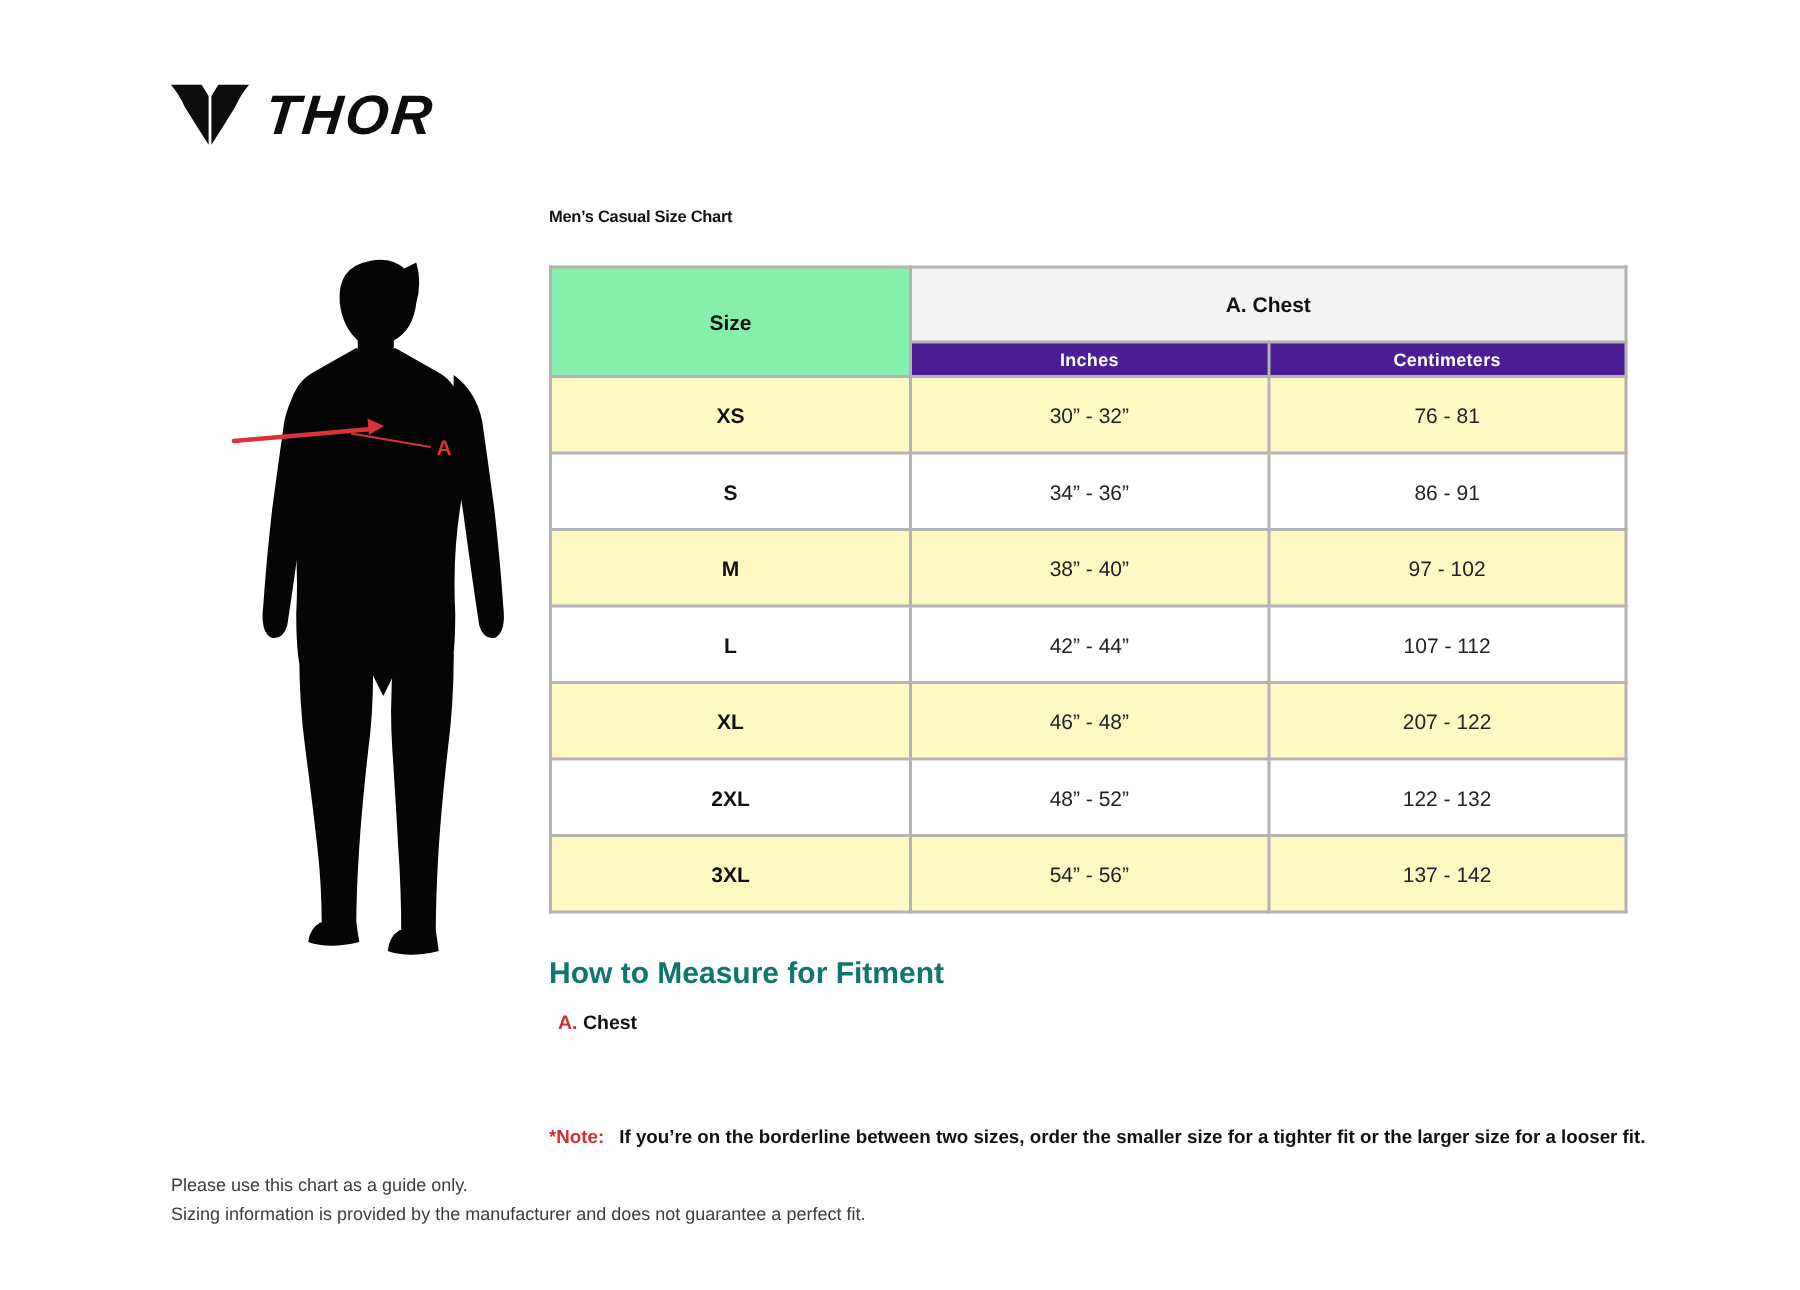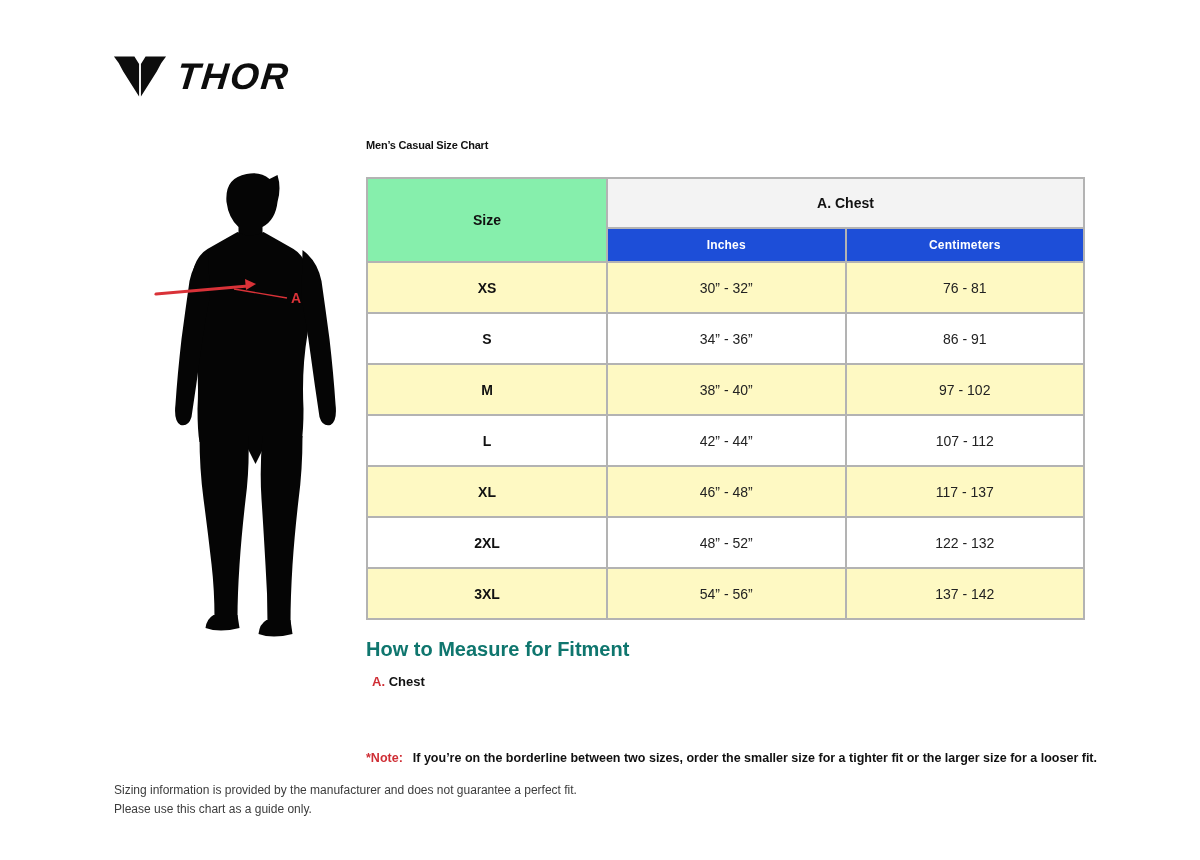--- a/index.html
+++ b/index.html
@@ -38,22 +38,22 @@
   table.size-chart {
     position:absolute; left:366px; top:177px;
     width:719px; border-collapse:collapse; table-layout:fixed;
   }
   table.size-chart th, table.size-chart td {
     border:2px solid #b3b3b3; text-align:center; vertical-align:middle;
   }
   th.size-head { width:240px; background:#86efac; font-size:14px; font-weight:bold; color:#111; }
   th.group-head { background:#f3f3f3; font-size:14px; font-weight:bold; color:#111; height:50px; }
   th.bar {
-    background:#1d4ed8; color:#fff; font-size:12px; font-weight:bold;
-    height:34px; padding:0; letter-spacing:0.2px;
+    background:#4c1d95; color:#fff; font-size:12px; font-weight:bold;
+    height:23px; padding:0; letter-spacing:0.2px;
   }
   tbody td { height:51px; font-size:14px; color:#222; background:#ffffff; }
   tbody td.size-cell { font-weight:bold; color:#111; }
   tbody tr.alt td { background:#fef9c3; }
 
   
   .measure-heading {
     position:absolute; left:366px; top:638px;
     font-size:20px; font-weight:bold; color:#0f766e;
   }
@@ -143,21 +143,21 @@
         <td>97 - 102</td>
       </tr>
       <tr>
         <td class="size-cell">L</td>
         <td>42” - 44”</td>
         <td>107 - 112</td>
       </tr>
       <tr class="alt">
         <td class="size-cell">XL</td>
         <td>46” - 48”</td>
-        <td>117 - 137</td>
+        <td>207 - 122</td>
       </tr>
       <tr>
         <td class="size-cell">2XL</td>
         <td>48” - 52”</td>
         <td>122 - 132</td>
       </tr>
       <tr class="alt">
         <td class="size-cell">3XL</td>
         <td>54” - 56”</td>
         <td>137 - 142</td>
@@ -172,17 +172,17 @@
       <span class="letter">A.</span>
       <span>Chest</span>
     </div>
   </div>
 
   <div class="note-line">
     <span class="note-label">*Note:</span><span>If you’re on the borderline between two sizes, order the smaller size for a tighter fit or the larger size for a looser fit.</span>
   </div>
 
   <div class="footer">
+    <div>Please use this chart as a guide only.</div>
     <div>Sizing information is provided by the manufacturer and does not guarantee a perfect fit.</div>
-    <div>Please use this chart as a guide only.</div>
   </div>
 
 </div>
 
 </body></html>

